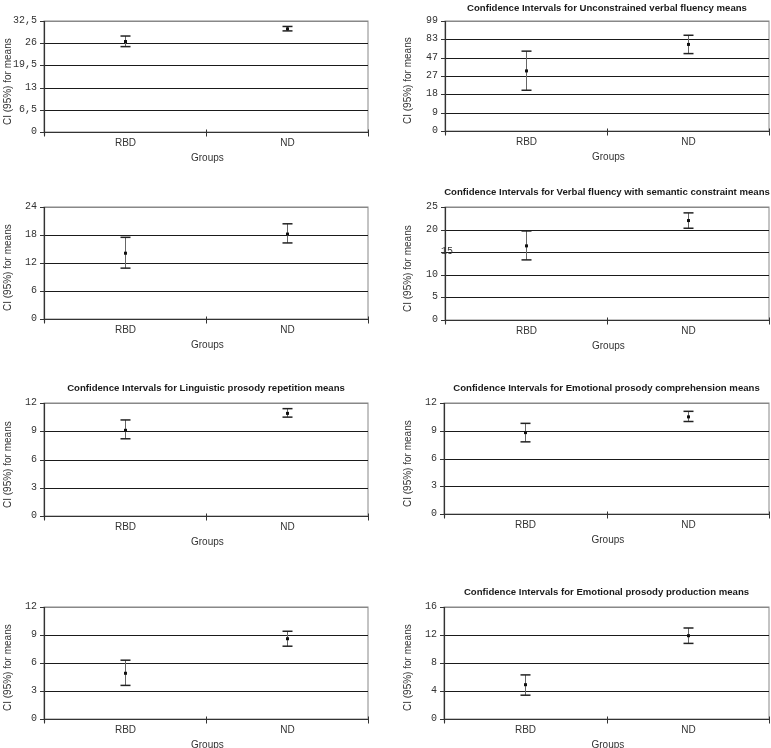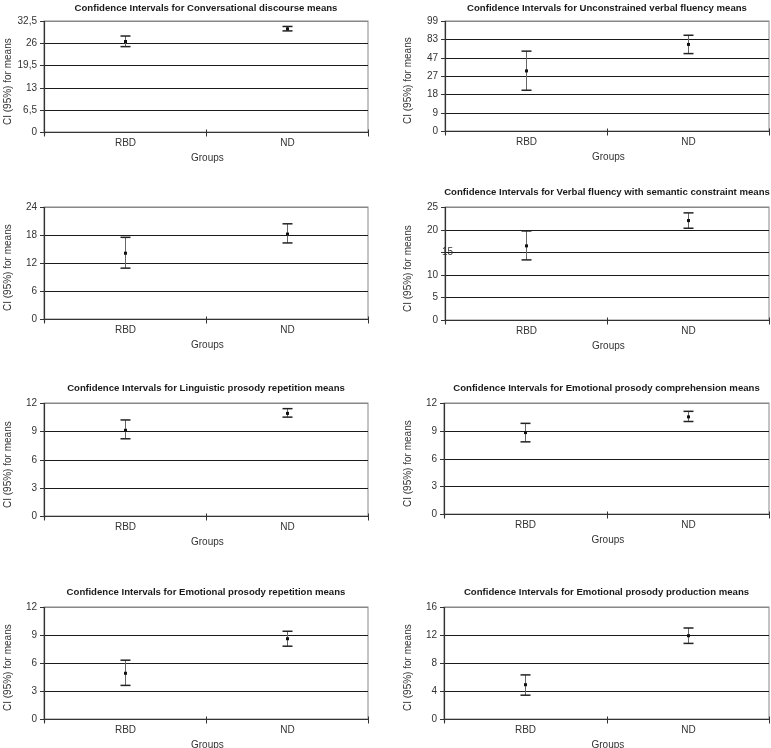--- a/index.html
+++ b/index.html
@@ -5,21 +5,21 @@
   html, body { margin: 0; padding: 0; background: #ffffff; }
   body { width: 771px; height: 748px; position: relative; overflow: hidden;
          font-family: "Liberation Sans", sans-serif; color: #222; }
   .chart { position: absolute; width: 385px; height: 190px; }
   .chart svg { position: absolute; left: 0; top: 0; overflow: visible; }
   .chart-title { position: absolute; left: 0; top: 0; width: 385px; text-align: center;
                  font-weight: bold; font-size: 9.6px; color: #1a1a1a; white-space: nowrap; }
   .ylabel { position: absolute; font-size: 10px; color: #333; white-space: nowrap;
             transform: rotate(-90deg); transform-origin: 0 0; }
   .xlabel { position: absolute; font-size: 10px; color: #333; }
-  .tick { position: absolute; font-size: 10px; color: #333; text-align: right; width: 30px; }
+  .tick { position: absolute; font-size: 10px; color: #333; text-align: right; width: 30px; font-family: Liberation Mono, monospace; }
   .cat { position: absolute; font-size: 10px; color: #333; text-align: center; width: 40px; }
 </style>
 </head>
 <body>
 
 <div id="charts">
     <div class="chart" style="left: 0px; top: 0px;">
       <svg width="385" height="170">
         <rect x="44" y="21" width="324" height="111" fill="none" stroke="#888888" stroke-width="1"></rect>
         <line x1="40" x2="44" y1="132.5" y2="132.5" stroke="#333333" stroke-width="1"></line>
@@ -44,21 +44,20 @@
           <line x1="120.5" x2="130.5" y1="46.61538461538461" y2="46.61538461538461" stroke="#222222" stroke-width="1.5"></line>
           <rect x="124" y="39.99230769230769" width="3" height="3" fill="#111"></rect>
         </g>
         <g>
           <line x1="287.5" x2="287.5" y1="26.4646153846154" y2="30.904615384615383" stroke="#666" stroke-width="1"></line>
           <line x1="282.5" x2="292.5" y1="26.4646153846154" y2="26.4646153846154" stroke="#222222" stroke-width="1.5"></line>
           <line x1="282.5" x2="292.5" y1="30.904615384615383" y2="30.904615384615383" stroke="#222222" stroke-width="1.5"></line>
           <rect x="286" y="27.355384615384622" width="3" height="3" fill="#111"></rect>
         </g>
       </svg>
-      <div class="chart-title" style="top: 2px; left: 34px; width: 344px;">Confidence Intervals for Conversational discourse means</div>
       <div class="ylabel" style="left: 2px; top: 124.5px;">CI (95%) for means</div>
       <div class="tick" style="left: 7px; top: 125.5px;">0</div>
       <div class="tick" style="left: 7px; top: 103.5px;">6,5</div>
       <div class="tick" style="left: 7px; top: 81.5px;">13</div>
       <div class="tick" style="left: 7px; top: 58.5px;">19,5</div>
       <div class="tick" style="left: 7px; top: 36.5px;">26</div>
       <div class="tick" style="left: 7px; top: 14.5px;">32,5</div>
       <div class="cat" style="left: 105.5px; top: 136.5px;">RBD</div>
       <div class="cat" style="left: 267.5px; top: 136.5px;">ND</div>
       <div class="xlabel" style="left: 191px; top: 151.5px;">Groups</div>
@@ -299,21 +298,20 @@
           <line x1="120.5" x2="130.5" y1="107.4" y2="107.4" stroke="#222222" stroke-width="1.5"></line>
           <rect x="124" y="93.76666666666665" width="3" height="3" fill="#111"></rect>
         </g>
         <g>
           <line x1="287.5" x2="287.5" y1="53.266666666666666" y2="68.2" stroke="#666" stroke-width="1"></line>
           <line x1="282.5" x2="292.5" y1="53.266666666666666" y2="53.266666666666666" stroke="#222222" stroke-width="1.5"></line>
           <line x1="282.5" x2="292.5" y1="68.2" y2="68.2" stroke="#222222" stroke-width="1.5"></line>
           <rect x="286" y="59.233333333333334" width="3" height="3" fill="#111"></rect>
         </g>
       </svg>
-      <div class="chart-title" style="top: 8px; left: 34px; width: 344px;">Confidence Intervals for Emotional prosody repetition means</div>
       <div class="ylabel" style="left: 2px; top: 133px;">CI (95%) for means</div>
       <div class="tick" style="left: 7px; top: 134.5px;">0</div>
       <div class="tick" style="left: 7px; top: 106.5px;">3</div>
       <div class="tick" style="left: 7px; top: 78.5px;">6</div>
       <div class="tick" style="left: 7px; top: 50.5px;">9</div>
       <div class="tick" style="left: 7px; top: 22.5px;">12</div>
       <div class="cat" style="left: 105.5px; top: 145.5px;">RBD</div>
       <div class="cat" style="left: 267.5px; top: 145.5px;">ND</div>
       <div class="xlabel" style="left: 191px; top: 160.5px;">Groups</div>
     </div>

